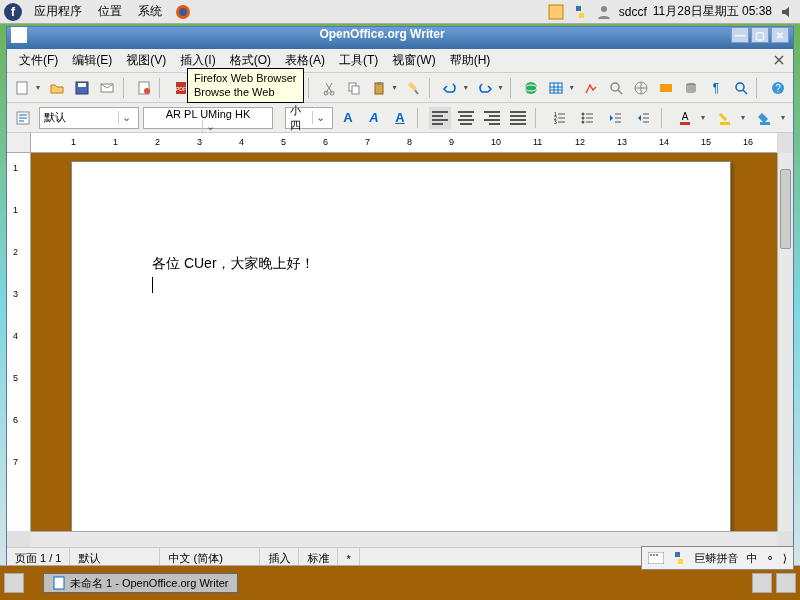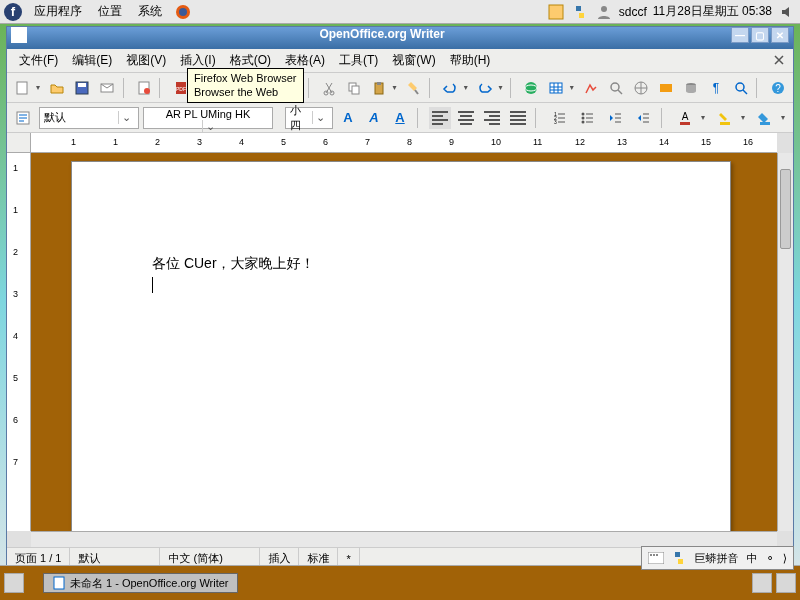--- a/index.html
+++ b/index.html
@@ -102,21 +102,21 @@
     <span class="panel-icon-sm">
       <svg width="16" height="16">
           <path d="M3 6h3l4-3v10l-4-3H3z" fill="#555"></path>
         </svg>
     </span>
   </div>
 </div>
 
 <div class="tooltip-box">
   <div>Firefox Web Browser</div>
-  <div>Browser the Web</div>
+  <div>Browse the Web</div>
 </div>
 
 <div class="window">
   <div class="titlebar">
     <div class="titlebar-icon"></div>
     <div class="titlebar-title">OpenOffice.org Writer</div>
     <div class="titlebar-btns">
       <div class="titlebar-btn">—</div>
       <div class="titlebar-btn">▢</div>
       <div class="titlebar-btn">✕</div>

